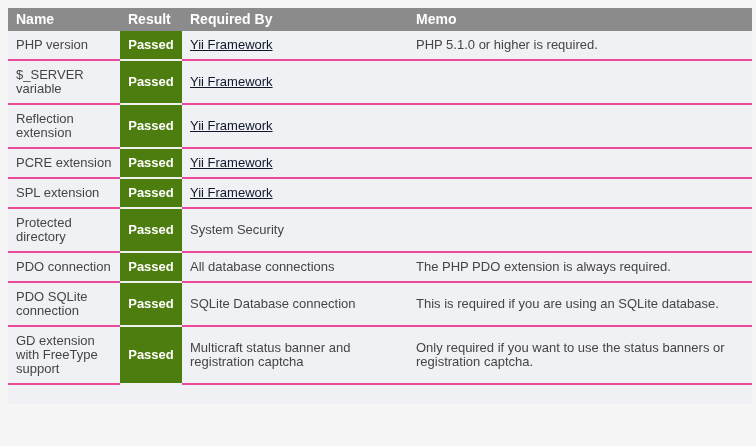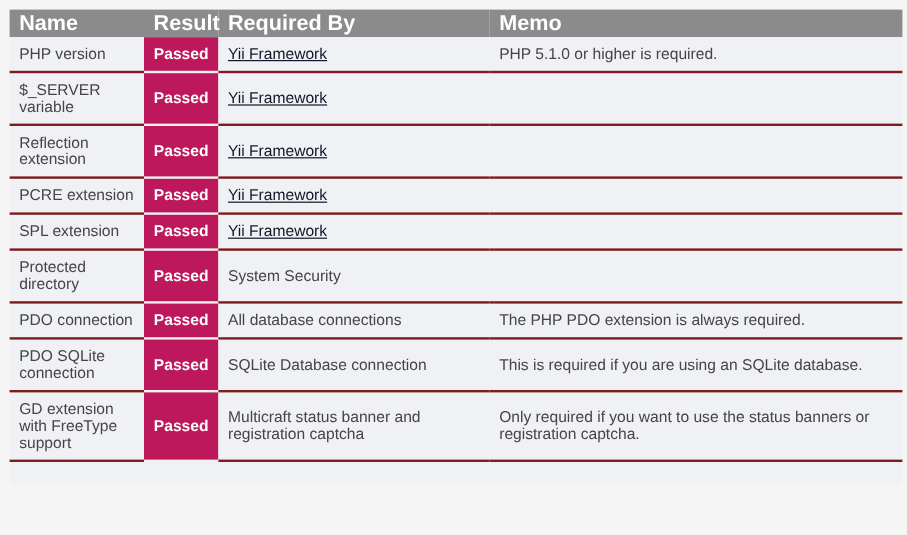--- a/index.html
+++ b/index.html
@@ -16,39 +16,39 @@
   table.requirements {
     width: 744px;
     border-collapse: collapse;
     table-layout: fixed;
   }
   thead th {
     background: #8b8b8b;
     color: #ffffff;
     font-weight: bold;
     text-align: left;
-    font-size: 18px;
+    font-size: 14px;
     padding: 4px 8px;
     height: 23px;
     line-height: 15px;
   }
   tbody td {
     background: #f0f1f4;
-    border-bottom: 2px solid #7f1d1d;
+    border-bottom: 2px solid #ec4899;
     padding: 7px 8px;
     vertical-align: middle;
     line-height: 14px;
   }
   td.result-cell {
     text-align: center;
     font-weight: bold;
     padding: 7px 4px;
     border-bottom: 2px solid #eef1ee;
   }
-  td.result-cell.passed { background: #be185d; color: #ffffff; }
+  td.result-cell.passed { background: #4d7c0f; color: #ffffff; }
   td.result-cell.warning { background: #ffffcf; color: #444444; }
   a.reqby {
     color: #0f172a;
     text-decoration: underline;
     cursor: pointer;
   }
   a.reqby.plain {
     text-decoration: none;
     color: #454545;
     cursor: default;

